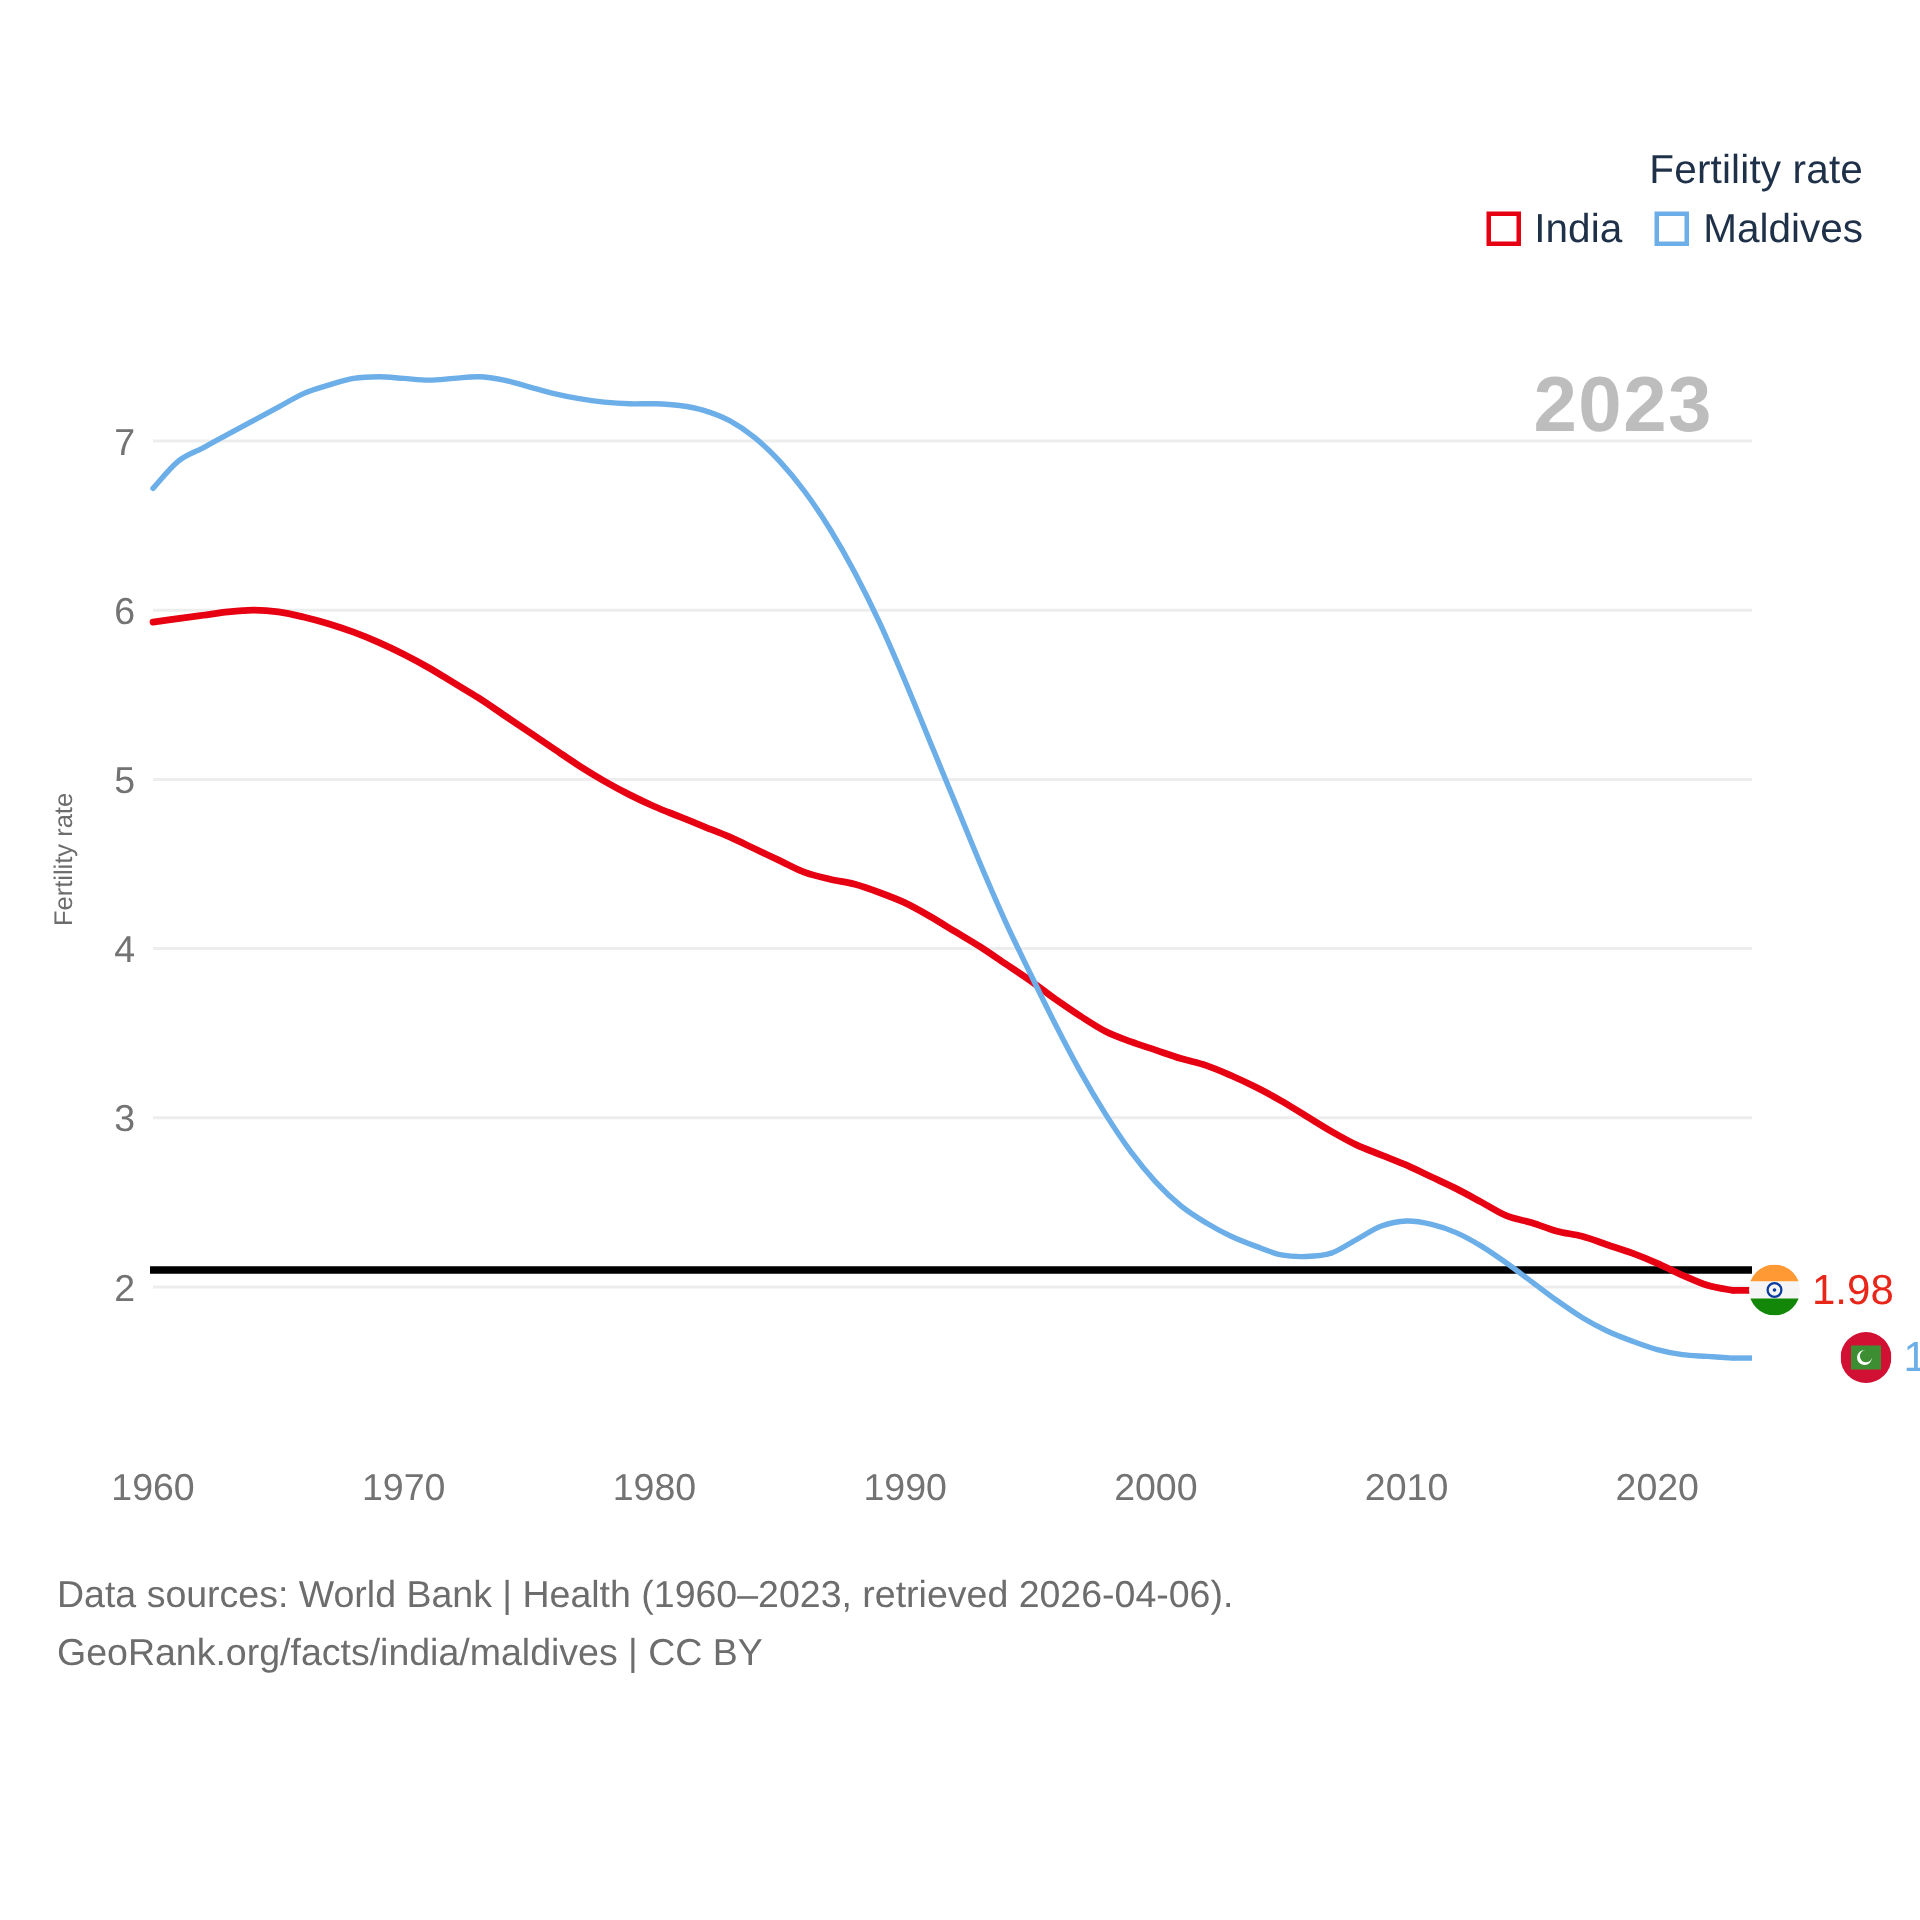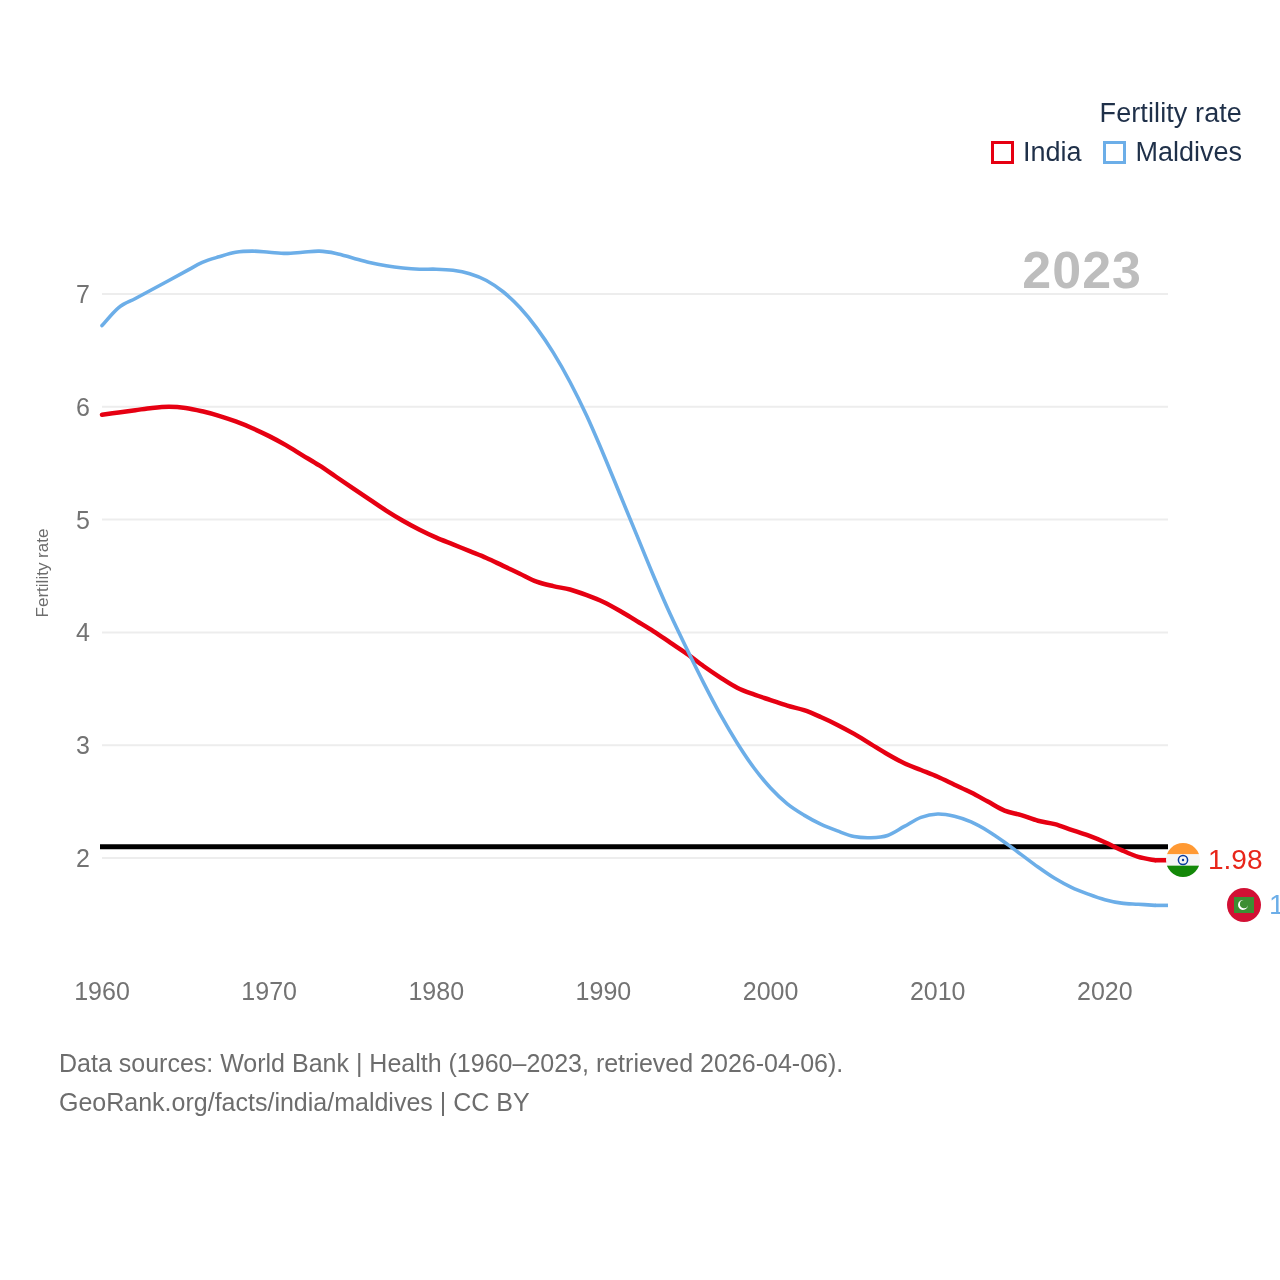--- a/index.html
+++ b/index.html
@@ -122,21 +122,21 @@
 
   
   .footer {
     position: absolute;
     left: 38px;
     top: 1044px;
     color: #6d6d6d;
     font-size: 25px;
     line-height: 39px;
   }
-  .footer div { white-space: nowrap; margin-left: 21px; }
+  .footer div { white-space: nowrap; }
 </style>
 </head>
 <body>
 
 <div id="stage">
 
   <div class="legend">
     <div class="legend-title">Fertility rate</div>
     <div class="legend-entries">
       <div class="legend-entry">

